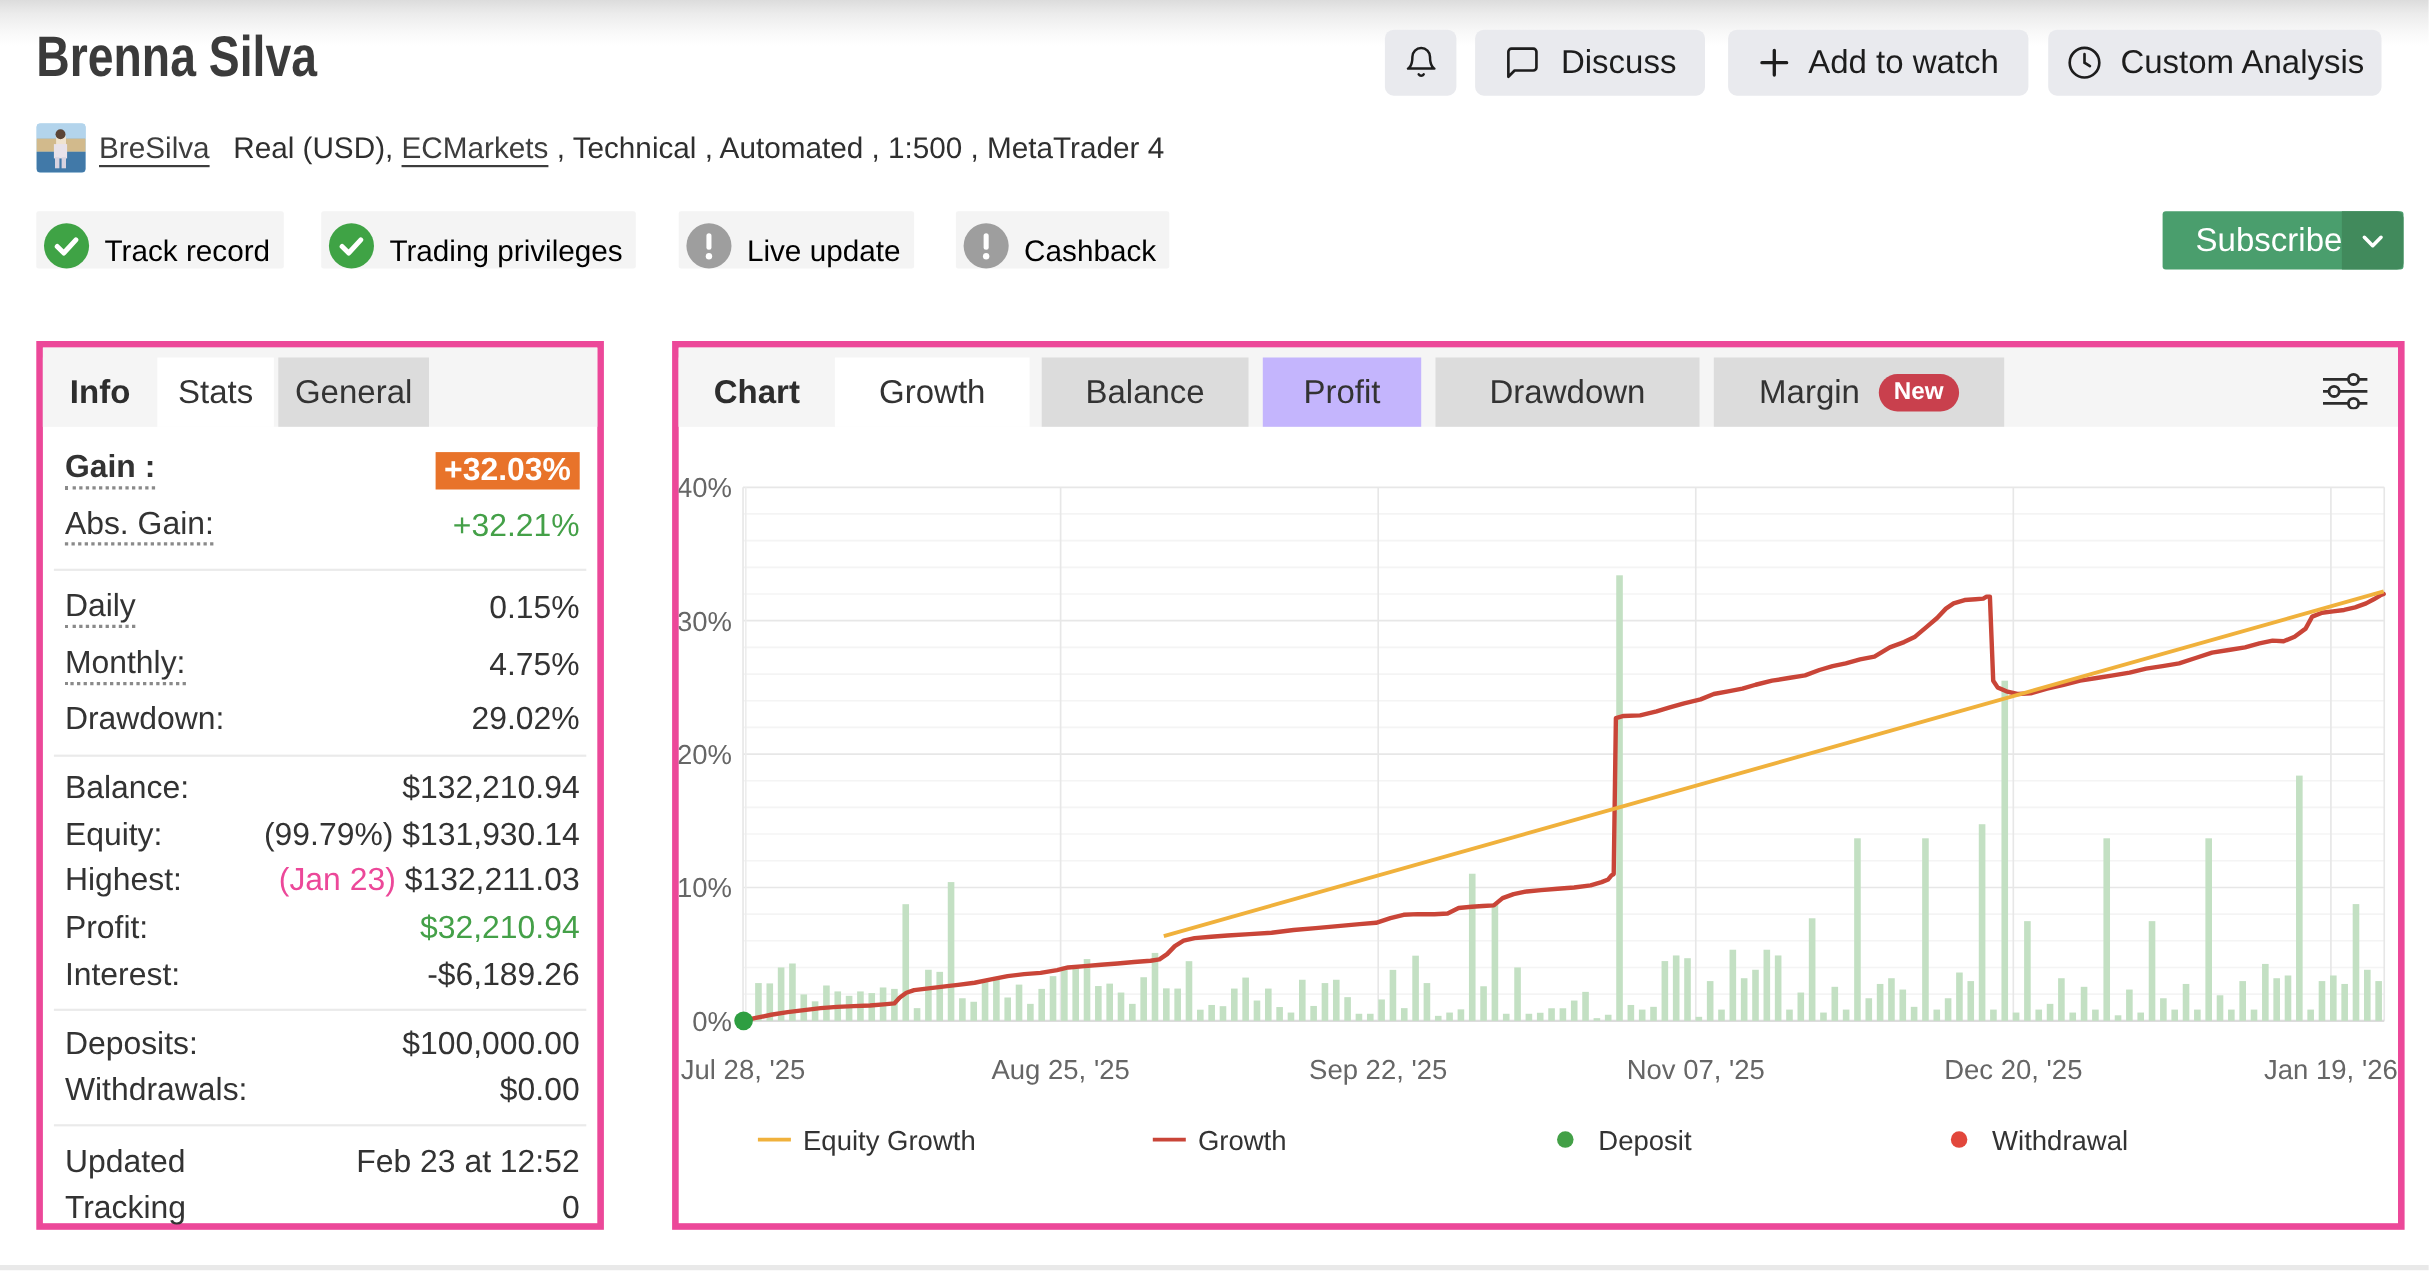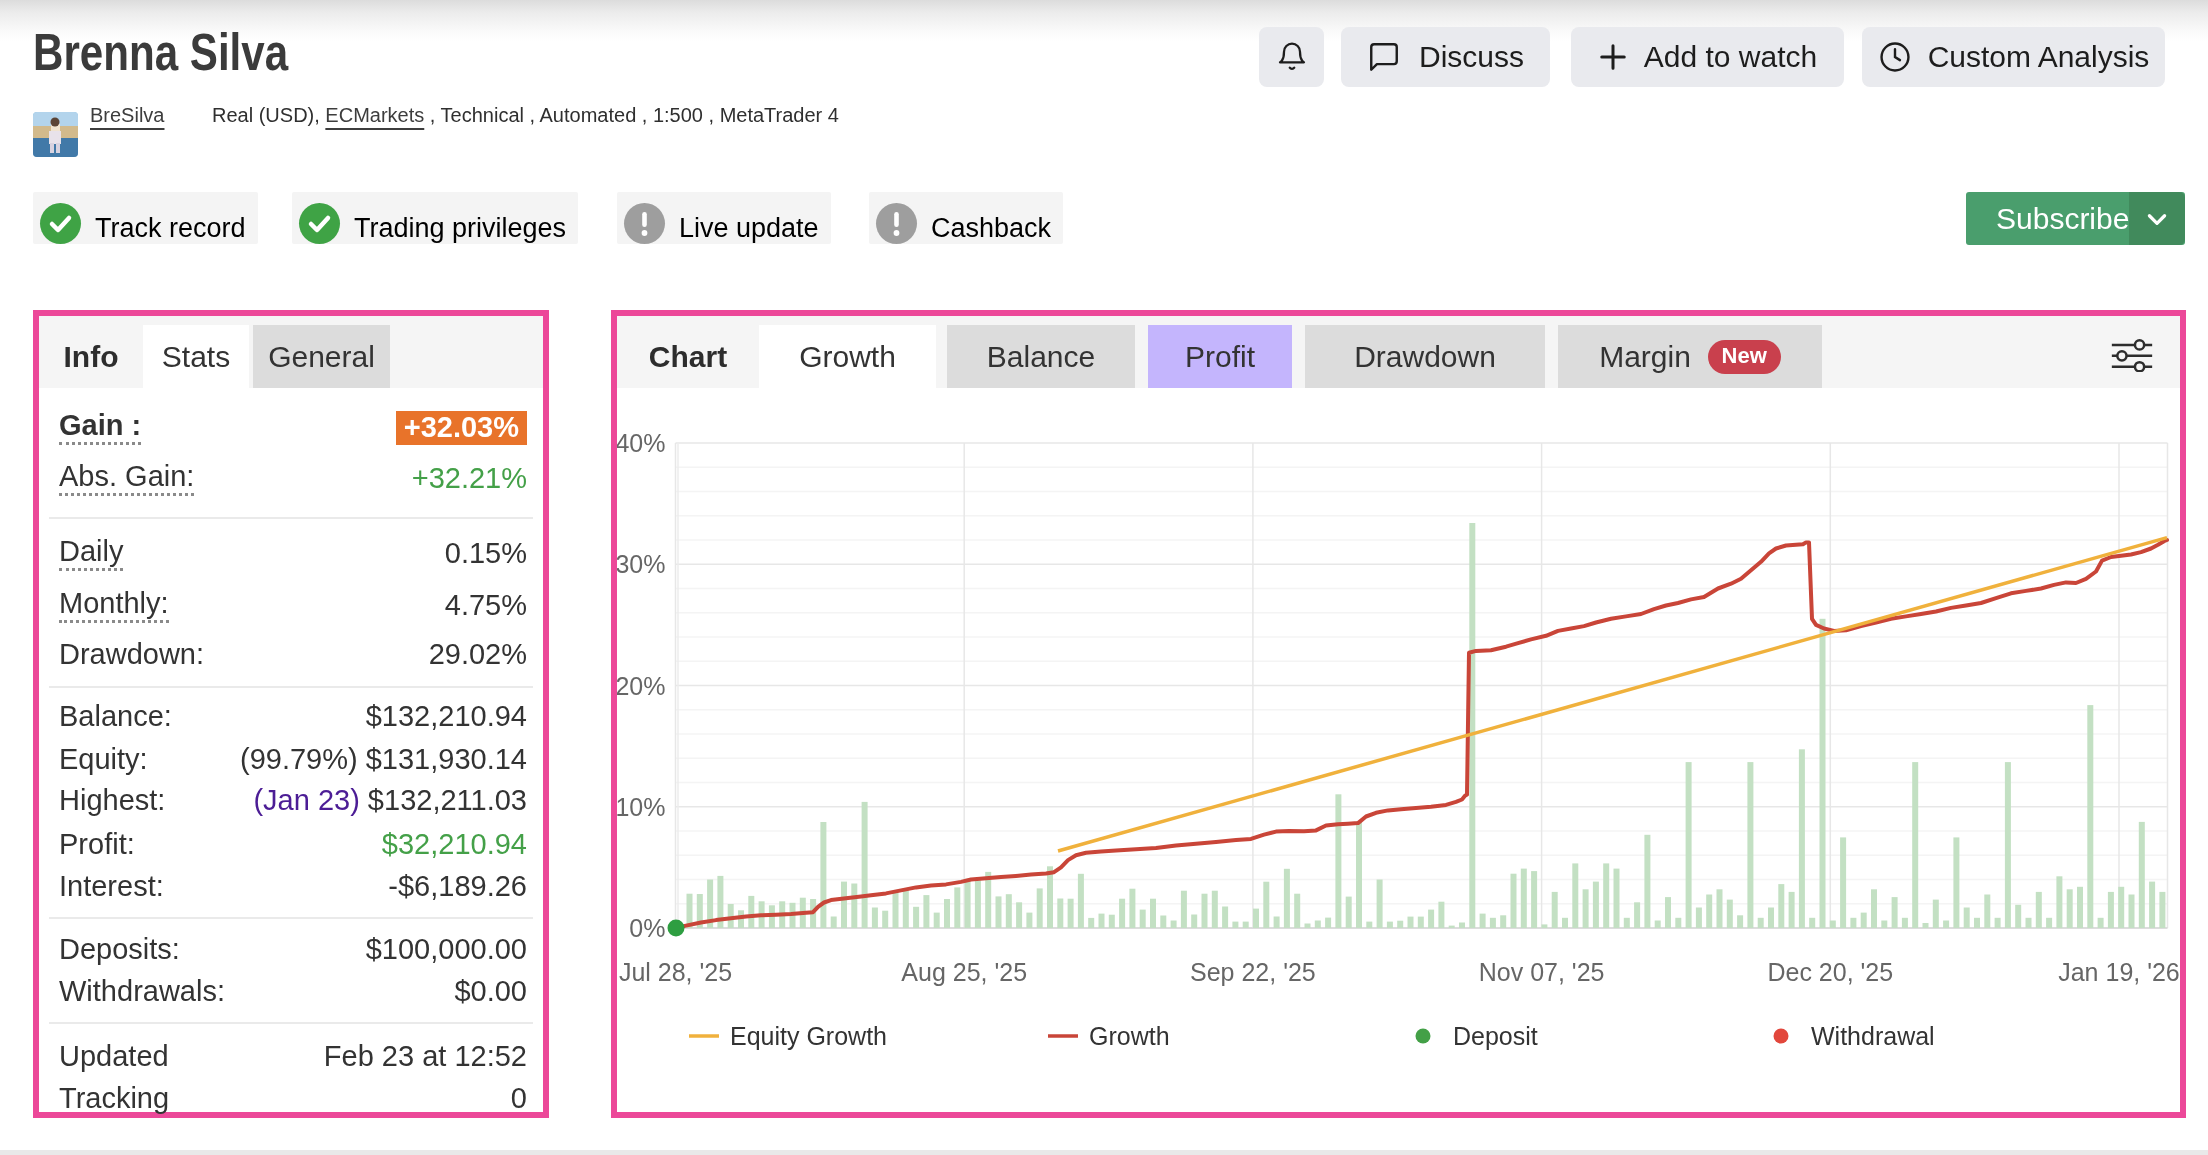--- a/index.html
+++ b/index.html
@@ -1,21 +1,21 @@
 <!DOCTYPE html>
 <html><head><meta charset="utf-8">
 <style>
 *{margin:0;padding:0;box-sizing:border-box}
 html,body{width:2208px;height:1155px;background:#fff;font-family:"Liberation Sans",sans-serif;position:relative;overflow:hidden}
 .abs{position:absolute}
 .topgrad{left:0;top:0;width:2208px;height:42px;background:linear-gradient(180deg,#dcdcdc 0%,#ececec 30%,#fafafa 75%,#ffffff 100%)}
 .title{left:33px;top:22px;font-size:52px;font-weight:700;color:#3b3b3b;transform:scaleX(0.81);transform-origin:left top;white-space:nowrap}
 .hbtn{height:60px;background:#e9eaee;border-radius:8px;display:flex;align-items:center;justify-content:center;font-size:30px;color:#1d1d1d;font-weight:500;top:27px}
 .avatar{left:33px;top:112px;width:45px;height:45px;border-radius:4px;overflow:hidden}
-.subrow{top:104px;font-size:20px;color:#2f2f2f}
+.subrow{top:120px;font-size:27px;color:#2f2f2f}
 .badge{top:192px;height:52px;background:#f4f4f4;display:flex;align-items:flex-end;font-size:27px;color:#000000;border-radius:2px;white-space:nowrap;padding-right:12px}
 .bicon{width:41px;height:41px;border-radius:50%;margin:0 14px 0 7px;position:relative;flex:0 0 41px}
 .sub{top:192px;height:53px;background:#4a9e6d;border-radius:3px;color:#fff;display:flex;align-items:center}
 .card{background:#fff;border:6px solid #ec4899}
 .tabstrip{background:#f5f5f5;position:absolute;left:0;top:0;right:0;height:72px}
 .tab{position:absolute;top:9px;height:63px;display:flex;align-items:center;justify-content:center;font-size:30px;color:#333}
 .trow{position:absolute;left:20px;right:16px;display:flex;justify-content:space-between;align-items:center;font-size:29px;color:#333}
 .dot{border-bottom:3px dotted #8a8a8a;padding-bottom:0px}
 .sep{position:absolute;left:10px;right:10px;height:2px;background:#eaeaea}
 </style></head><body>
@@ -107,21 +107,21 @@
       <span class="dot">Daily</span>
       <span>0.15%</span>
     </div>
     <div class="trow" style="top:267px;height:44px">
       <span class="dot">Monthly:</span>
       <span>4.75%</span>
     </div>
     <div class="trow" style="top:316px;height:44px">Drawdown:<span>29.02%</span></div>
     <div class="trow" style="top:378px;height:44px">Balance:<span>$132,210.94</span></div>
     <div class="trow" style="top:421px;height:44px">Equity:<span>(99.79%) $131,930.14</span></div>
-    <div class="trow" style="top:462px;height:44px">Highest:<span><span><span style="color:#4c1d95">(Jan 23)</span> $132,211.03</span></span></div>
+    <div class="trow" style="top:462px;height:44px">Highest:<span><span><span style="color:#ec4899">(Jan 23)</span> $132,211.03</span></span></div>
     <div class="trow" style="top:506px;height:44px">Profit:<span><span style="color:#44a048">$32,210.94</span></span></div>
     <div class="trow" style="top:548px;height:44px">Interest:<span>-$6,189.26</span></div>
     <div class="trow" style="top:611px;height:44px">Deposits:<span>$100,000.00</span></div>
     <div class="trow" style="top:653px;height:44px">Withdrawals:<span>$0.00</span></div>
     <div class="trow" style="top:718px;height:44px">Updated<span>Feb 23 at 12:52</span></div>
     <div class="trow" style="top:760px;height:44px">Tracking<span>0</span></div>
     <div class="sep" style="top:201px"></div>
     <div class="sep" style="top:370px"></div>
     <div class="sep" style="top:601px"></div>
     <div class="sep" style="top:706px"></div>

